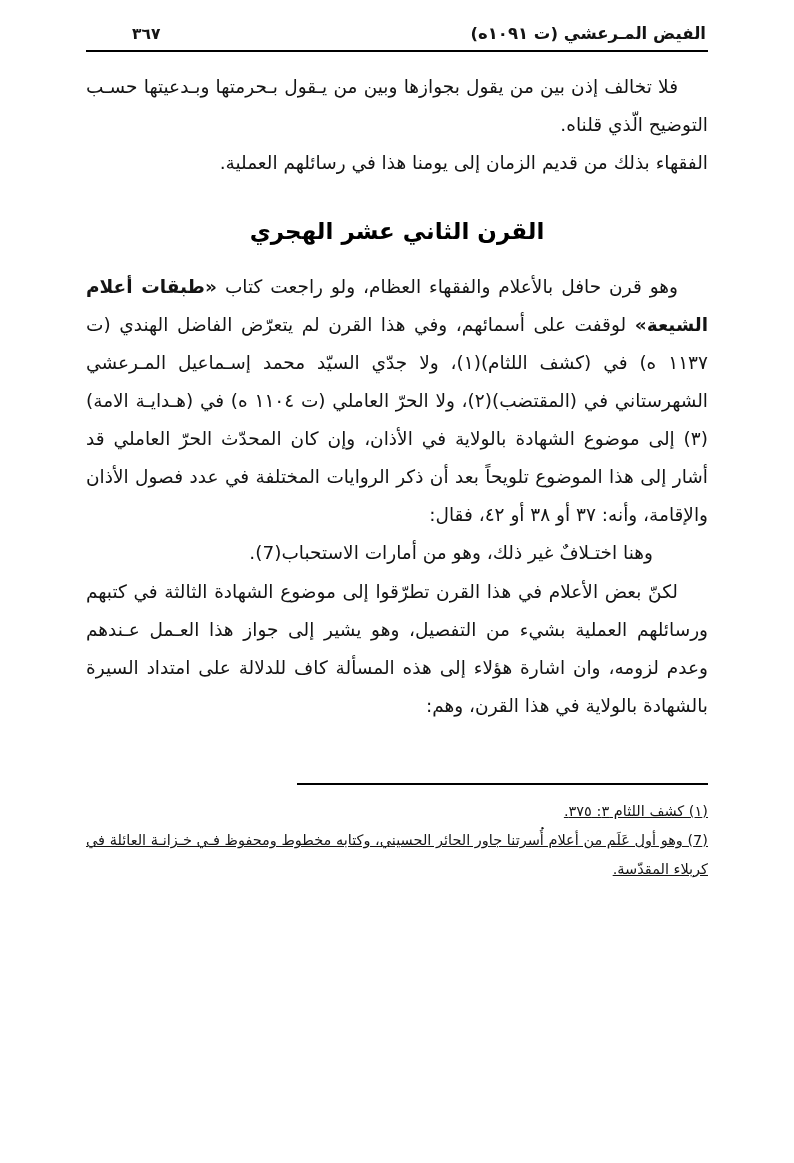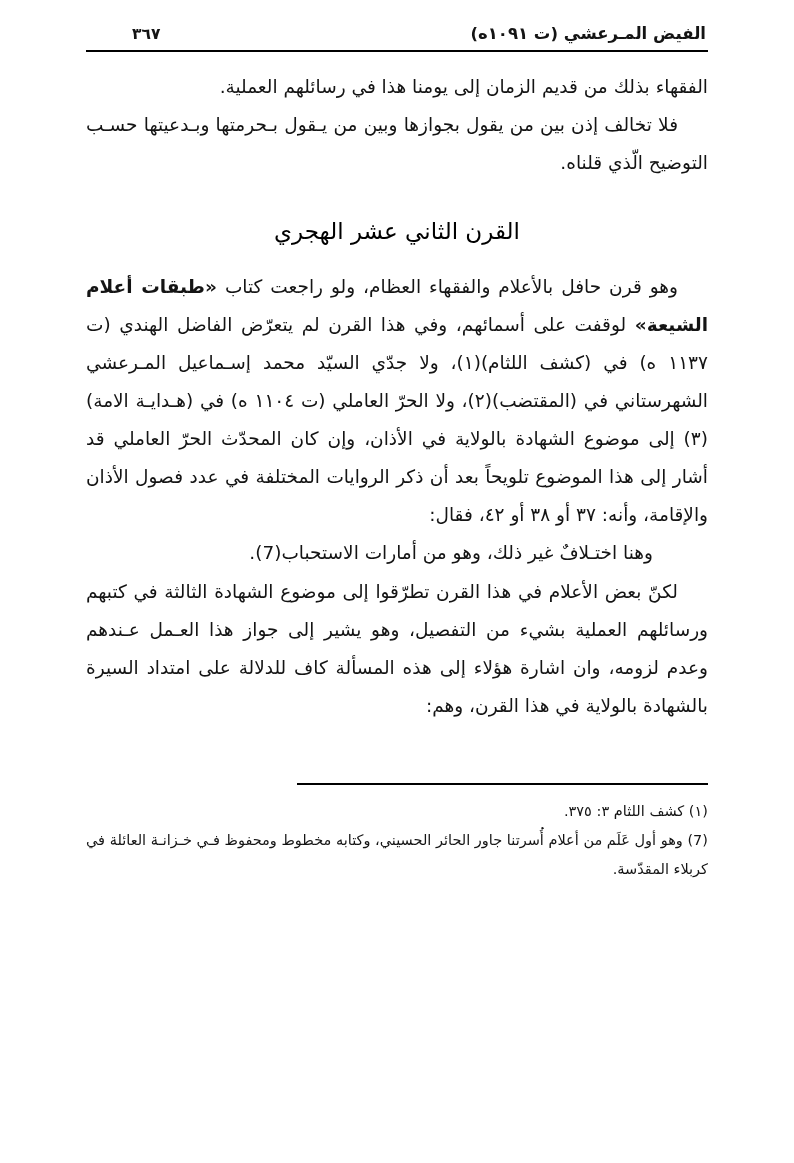--- a/index.html
+++ b/index.html
@@ -36,52 +36,52 @@
     font-size: 18.5px;
     line-height: 2.06;
     text-align: justify;
   }
   .para { text-indent: 30px; }
   .para.no-indent { text-indent: 0; }
   .para.quote { text-indent: 55px; }
   .section-heading {
     text-align: center;
     font-size: 23px;
-    font-weight: normal;
+    font-weight: bold;
     color: #000;
     margin: 26px 0 12px 0;
   }
   .footnote-rule {
     width: 66%;
     border-top: 2px solid #000;
     margin-top: 58px;
     margin-bottom: 12px;
   }
   .footnotes {
     font-size: 14.5px;
     line-height: 1.95;
     text-align: justify;
   }
-  .footnote { margin-bottom: 1px; }
+  .footnote { margin-bottom: 1px; text-decoration: underline; }
 </style>
 </head>
 <body>
 
 <div class="page">
 
   <header class="page-header">
     <span class="header-title">الفيض المـرعشي (ت ١٠٩١ه)</span>
     <span class="page-number">٣٦٧</span>
   </header>
 
   <div class="header-rule"></div>
 
   <main class="body-text">
+    <p class="para">فلا تخالف إذن بين من يقول بجوازها وبين من يـقول بـحرمتها وبـدعيتها حسـب التوضيح الّذي قلناه.</p>
     <p class="para no-indent">الفقهاء بذلك من قديم الزمان إلى يومنا هذا في رسائلهم العملية.</p>
-    <p class="para">فلا تخالف إذن بين من يقول بجوازها وبين من يـقول بـحرمتها وبـدعيتها حسـب التوضيح الّذي قلناه.</p>
 
     <h2 class="section-heading">القرن الثاني عشر الهجري</h2>
 
     <p class="para"><span>وهو قرن حافل بالأعلام والفقهاء العظام، ولو راجعت كتاب </span><strong>«طبقات أعلام الشيعة»</strong><span> لوقفت على أسمائهم، وفي هذا القرن لم يتعرّض الفاضل الهندي (ت ١١٣٧ ه) في (كشف اللثام)(١)، ولا جدّي السيّد محمد إسـماعيل المـرعشي الشهرستاني في (المقتضب)(٢)، ولا الحرّ العاملي (ت ١١٠٤ ه) في (هـدايـة الامة)(٣) إلى موضوع الشهادة بالولاية في الأذان، وإن كان المحدّث الحرّ العاملي قد أشار إلى هذا الموضوع تلويحاً بعد أن ذكر الروايات المختلفة في عدد فصول الأذان والإقامة، وأنه: ٣٧ أو ٣٨ أو ٤٢، فقال:</span></p>
 
     <p class="para quote">وهنا اختـلافٌ غير ذلك، وهو من أمارات الاستحباب(7).</p>
 
     <p class="para">لكنّ بعض الأعلام في هذا القرن تطرّقوا إلى موضوع الشهادة الثالثة في كتبهم ورسائلهم العملية بشيء من التفصيل، وهو يشير إلى جواز هذا العـمل عـندهم وعدم لزومه، وان اشارة هؤلاء إلى هذه المسألة كاف للدلالة على امتداد السيرة بالشهادة بالولاية في هذا القرن، وهم:</p>
   </main>
 

